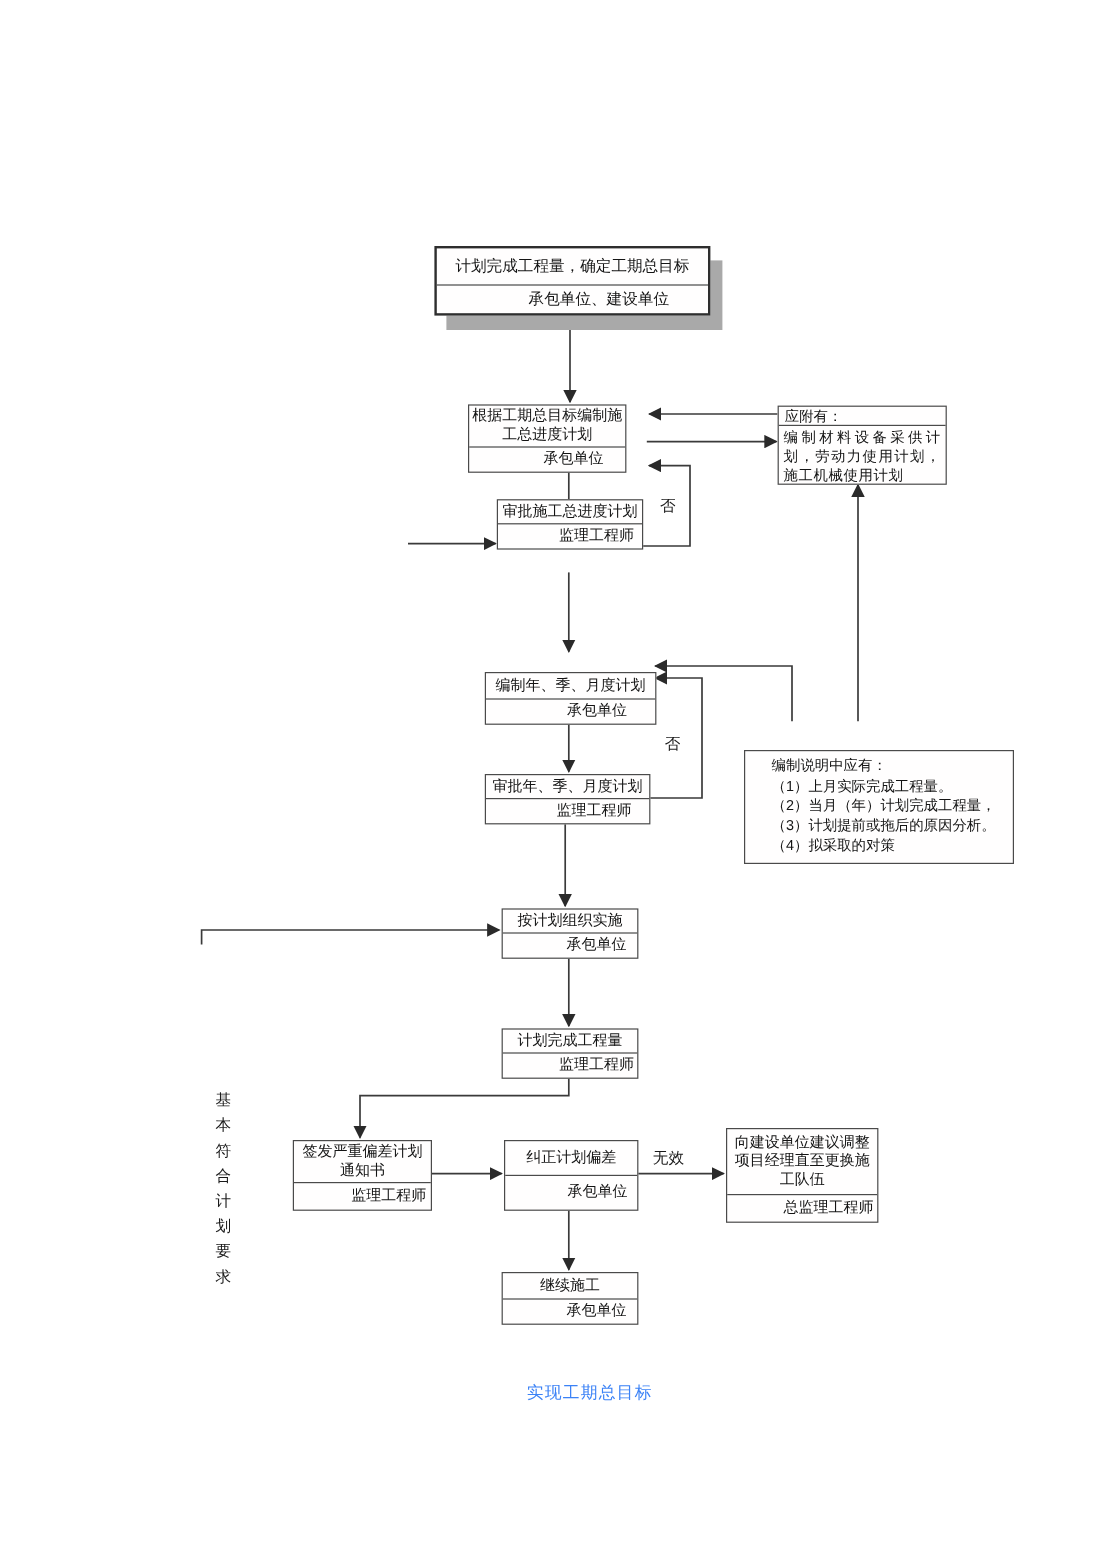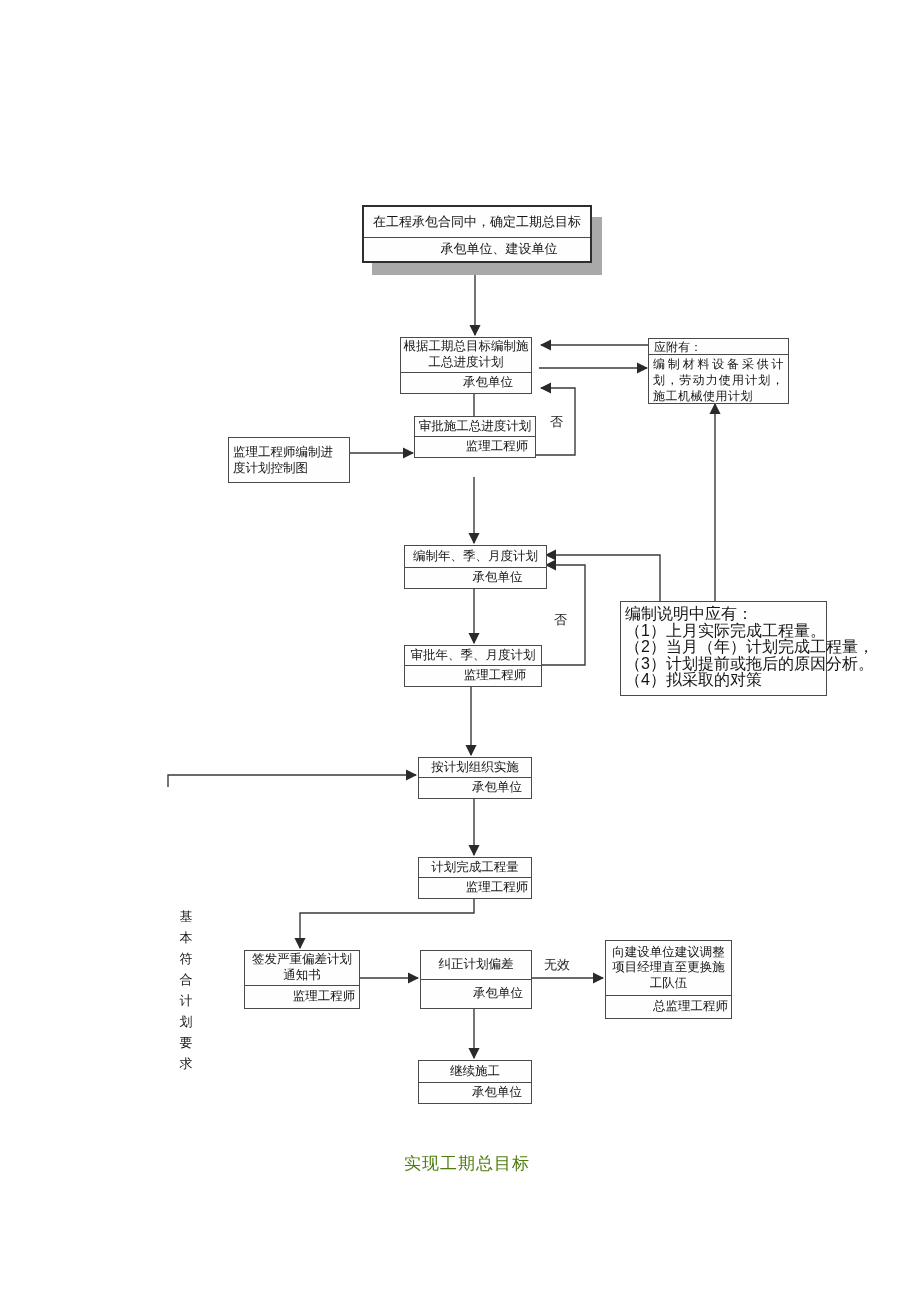--- a/index.html
+++ b/index.html
@@ -19,26 +19,26 @@
   #node-contract .actor{height:23px;}
   
   #node-attachments{font-size:12px;}
   #node-attachments .hdr{height:14px;padding:1px 4px 0 5px;white-space:nowrap;}
   #node-attachments .bdy{flex:1;border-top:1px solid #4a4a4a;padding:1px 4px;
         text-align:justify;line-height:16px;letter-spacing:0.5px;}
   
   #node-chart{justify-content:center;padding:2px 4px;}
   #node-chart .only{text-align:left;line-height:16px;}
   
-  #node-notes{font-size:16px;padding:4px 3px 2px 4px;line-height:16.5px;}
+  #node-notes{font-size:12px;padding:4px 3px 2px 22px;line-height:16.5px;margin-top:24px;}
   #node-notes div{white-space:nowrap;}
   .edge-label{position:absolute;font-size:13px;color:#1a1a1a;white-space:nowrap;}
   .vtext{position:absolute;display:flex;flex-direction:column;align-items:center;
         gap:3px;font-size:13px;color:#1a1a1a;}
-  .caption{position:absolute;font-size:17px;color:#4d7c0f;text-align:left;letter-spacing:1px;}
+  .caption{position:absolute;font-size:14px;color:#3b82f6;text-align:right;letter-spacing:1px;}
 </style>
 </head>
 <body>
 
 <div id="page">
 
   <svg id="wires">
     <defs>
       <marker id="arr" viewBox="0 0 10 10" refX="9" refY="5" markerWidth="8" markerHeight="8" orient="auto-start-reverse">
         <path d="M0,0 L10,5 L0,10 z" fill="#2a2a2a"></path>
@@ -58,44 +58,41 @@
     <polyline points="471,685 471,755" marker-end="url(#arr)"></polyline>
     <polyline points="168,787 168,775 416,775" marker-end="url(#arr)"></polyline>
     <polyline points="474,797 474,855" marker-end="url(#arr)"></polyline>
     <polyline points="474,897 474,913 300,913 300,948" marker-end="url(#arr)"></polyline>
     <polyline points="358,978 418,978" marker-end="url(#arr)"></polyline>
     <polyline points="530,978 603,978" marker-end="url(#arr)"></polyline>
     <polyline points="474,1007 474,1058" marker-end="url(#arr)"></polyline>
   </svg>
 
   <div class="node" id="node-contract" style="left:362px;top:205px;width:226px;height:54px;">
-    <div class="title nowrap">在工程承包合同中，确定工期总目标</div>
+    <div class="title nowrap">计划完成工程量，确定工期总目标</div>
     <div class="actor">承包单位、建设单位</div>
   </div>
 
-  <div class="node" style="left:400px;top:337px;width:130px;height:55px;">
+  <div class="node" style="left:390px;top:337px;width:130px;height:55px;">
     <div class="title">根据工期总目标编制施工总进度计划</div>
     <div class="actor">承包单位</div>
   </div>
 
   <div class="node" id="node-attachments" style="left:648px;top:338px;width:139px;height:64px;">
     <div class="hdr">应附有：</div>
     <div class="bdy">编制材料设备采供计划，劳动力使用计划，施工机械使用计划</div>
   </div>
 
-  <div class="node" id="node-chart" style="left:228px;top:437px;width:112px;height:40px;">
-    <div class="only">监理工程师编制进度计划控制图</div>
-  </div>
 
   <div class="node" style="left:414px;top:416px;width:120px;height:40px;">
     <div class="title nowrap">审批施工总进度计划</div>
     <div class="actor">监理工程师</div>
   </div>
 
-  <div class="node" style="left:404px;top:545px;width:141px;height:42px;">
+  <div class="node" style="left:404px;top:560px;width:141px;height:42px;">
     <div class="title nowrap">编制年、季、月度计划</div>
     <div class="actor">承包单位</div>
   </div>
 
   <div class="node" id="node-notes" style="left:620px;top:601px;width:198px;height:87px;">
     <div>编制说明中应有：</div>
     <div>（1）上月实际完成工程量。</div>
     <div>（2）当月（年）计划完成工程量，</div>
     <div>（3）计划提前或拖后的原因分析。</div>
     <div>（4）拟采取的对策</div>

